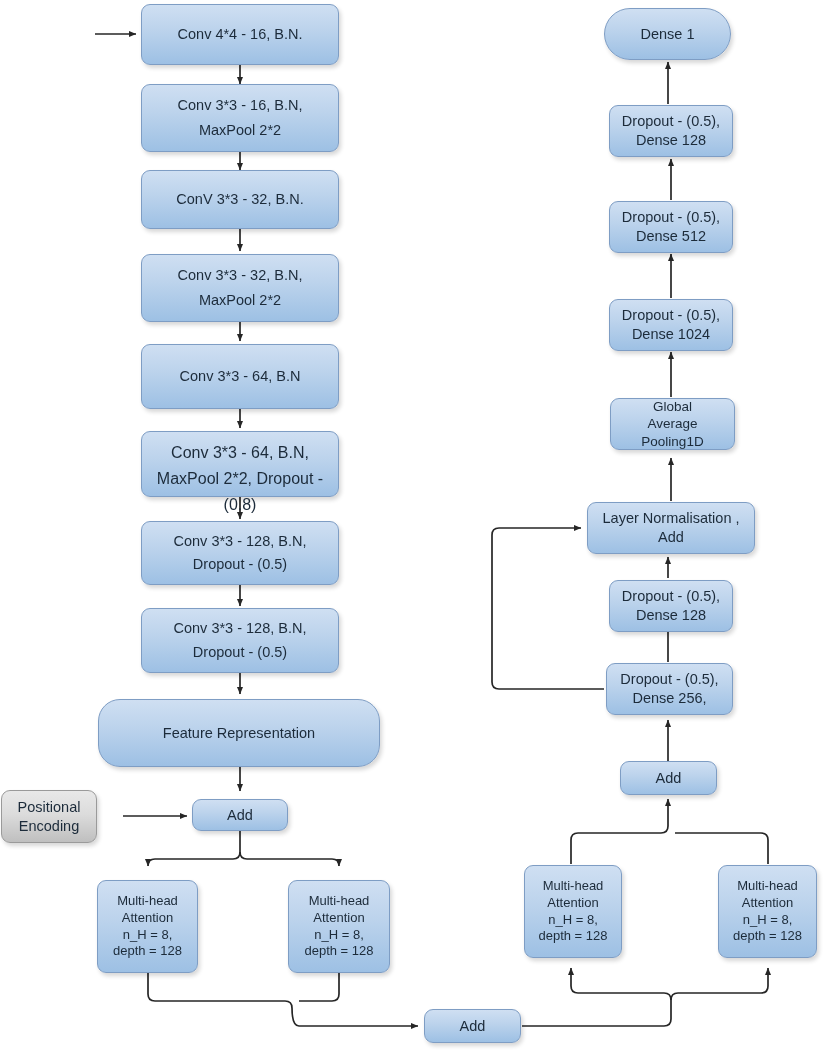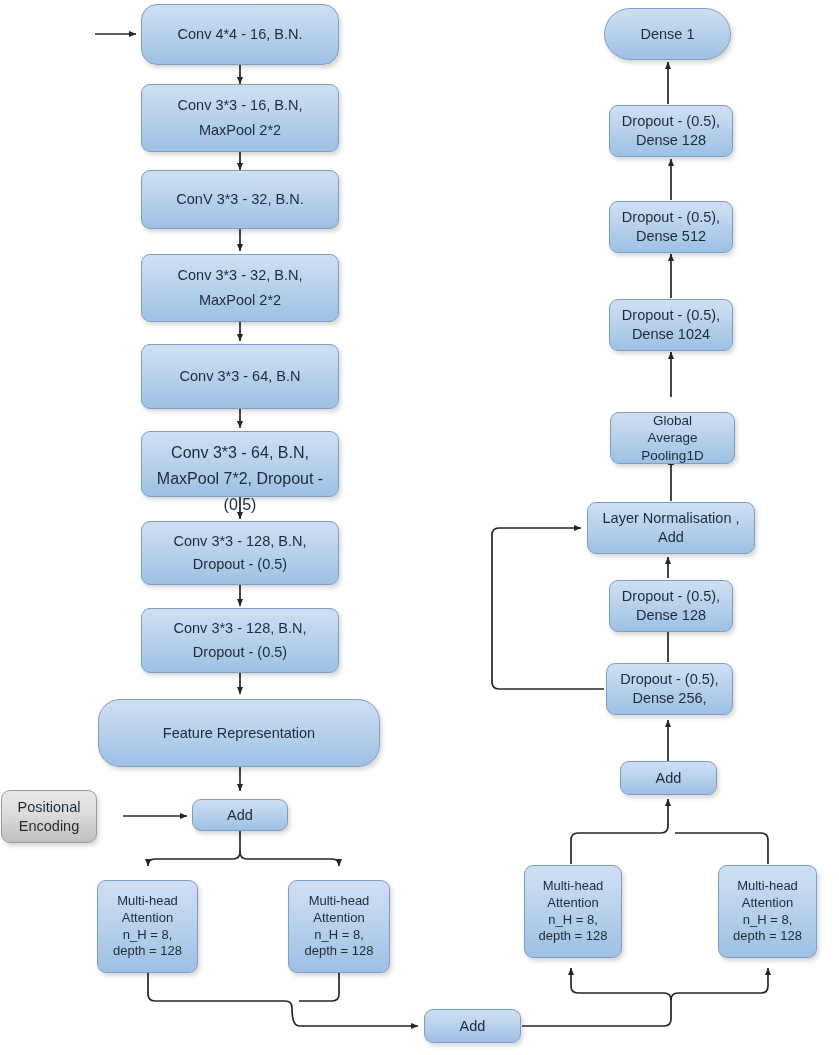--- a/index.html
+++ b/index.html
@@ -74,21 +74,21 @@
       <path d="M671,200 L671,159"></path>
       <path d="M668,104 L668,62"></path>
     </g>
 
     <g fill="none" stroke="#262626" stroke-width="1.7">
       <path d="M604,689 L499,689 Q492,689 492,682 L492,535 Q492,528 499,528 L581,528" marker-end="url(#ah)"></path>
     </g>
   </svg>
 
 
-  <div class="node" style="left:141px;top:4px;width:198px;height:61px;font-size:14.5px;border-radius:16px;">
+  <div class="node" style="left:141px;top:4px;width:198px;height:61px;font-size:14.5px;">
     <span>Conv 4*4 - 16, B.N.</span>
   </div>
 
   <div class="node two spaced" style="left:141px;top:84px;width:198px;height:68px;font-size:14.5px;padding:9px 0;">
     <span>Conv 3*3 - 16, B.N,</span>
     <span>MaxPool 2*2</span>
   </div>
 
   <div class="node" style="left:141px;top:170px;width:198px;height:59px;font-size:14.5px;">
     <span>ConV 3*3 - 32, B.N.</span>
@@ -98,21 +98,21 @@
     <span>Conv 3*3 - 32, B.N,</span>
     <span>MaxPool  2*2</span>
   </div>
 
   <div class="node" style="left:141px;top:344px;width:198px;height:65px;font-size:14.5px;">
     <span>Conv 3*3 - 64, B.N</span>
   </div>
 
   <div class="node two spaced" style="left:141px;top:431px;width:198px;height:66px;font-size:16px;padding:8px 4px;">
     <span>Conv 3*3 - 64, B.N,</span>
-    <span>MaxPool  7*2, Dropout - (0.5)</span>
+    <span>MaxPool  2*2, Dropout - (0.8)</span>
   </div>
 
   <div class="node two spaced" style="left:141px;top:521px;width:198px;height:64px;font-size:14.5px;padding:8px 0;">
     <span>Conv 3*3 - 128, B.N,</span>
     <span>Dropout - (0.5)</span>
   </div>
 
   <div class="node two spaced" style="left:141px;top:608px;width:198px;height:65px;font-size:14.5px;padding:8px 0;">
     <span>Conv 3*3 - 128, B.N,</span>
     <span>Dropout - (0.5)</span>
@@ -175,21 +175,21 @@
   <div class="node" style="left:609px;top:580px;width:124px;height:52px;font-size:14.5px;flex-direction:column;">
     <span>Dropout - (0.5),</span>
     <span>Dense 128</span>
   </div>
 
   <div class="node" style="left:587px;top:502px;width:168px;height:52px;font-size:14.5px;flex-direction:column;">
     <span>Layer Normalisation ,</span>
     <span>Add</span>
   </div>
 
-  <div class="node" style="left:610px;top:398px;width:125px;height:52px;font-size:13.5px;flex-direction:column;margin-top:14px;">
+  <div class="node" style="left:610px;top:398px;width:125px;height:52px;font-size:13.5px;flex-direction:column;">
     <span>Global</span>
     <span>Average</span>
     <span>Pooling1D</span>
   </div>
 
   <div class="node" style="left:609px;top:299px;width:124px;height:52px;font-size:14.5px;flex-direction:column;">
     <span>Dropout - (0.5),</span>
     <span>Dense 1024</span>
   </div>
 

